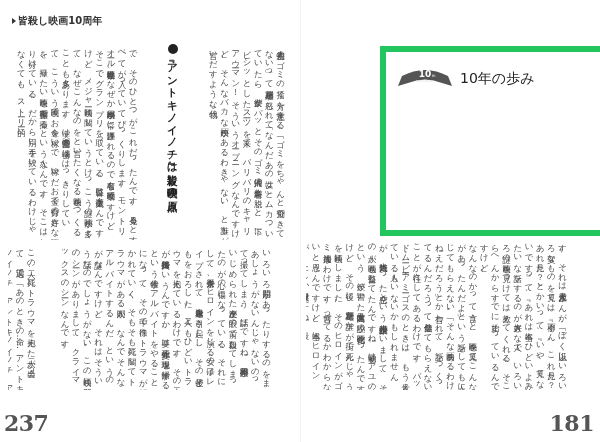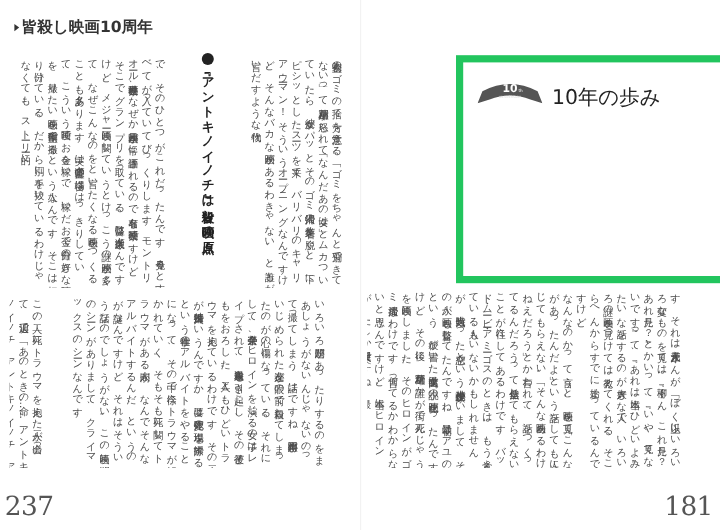--- a/index.html
+++ b/index.html
@@ -3,21 +3,21 @@
 <meta charset="utf-8">
 <style>
   html, body { margin: 0; padding: 0; }
   body {
     width: 600px; height: 442px; position: relative; overflow: hidden;
     background: #ffffff; color: #3a3a3a;
     font-family: "DejaVu Sans", sans-serif;
   }
   .running-head {
     position: absolute; left: 12px; top: 14px;
-    font-size: 13px; font-weight: bold; color: #333;
+    font-size: 10px; font-weight: bold; color: #333;
     display: flex; align-items: center; gap: 2px;
   }
   .running-head .tri { width: 0; height: 0; border-left: 4px solid #333; border-top: 3px solid transparent; border-bottom: 3px solid transparent; }
 
   .vblock {
     position: absolute;
     writing-mode: vertical-rl;
     font-size: 8.4px; line-height: 11.2px;
     letter-spacing: 0.3px;
     color: #4a4a4a;
@@ -38,21 +38,21 @@
   
   #slide-box {
     position: absolute; left: 340px; top: 46px; width: 232px; height: 178px;
     border: 6px solid #22c55e; background: #fff; margin-left: 40px;
   }
   #right-bottom { left: 306px; top: 238px; width: 284px; height: 152px; }
 
   .badge {
     position: absolute; left: 12px; top: 12px; width: 54px; height: 26px;
   }
-  .slide-title { position: absolute; left: 74px; top: 18px; font-size: 17px; color: #222; }
+  .slide-title { position: absolute; left: 74px; top: 18px; font-size: 14px; color: #222; }
   .slide-list { position: absolute; left: 12px; top: 52px; width: 150px; font-size: 6.6px; color: #333; line-height: 11px; }
   .slide-list .l1 { padding-left: 0; }
   .slide-list .l2 { padding-left: 8px; font-size: 5.6px; }
   .slide-list .l1::before, .slide-list .l2::before { content: "・"; }
   .poster {
     position: absolute; left: 163px; top: 19px; width: 61px; height: 90px;
     background: linear-gradient(180deg, #555 0%, #2e2e2e 30%, #444 55%, #6a6a6a 75%, #3a3a3a 100%);
     overflow: hidden;
   }
   .poster .pt1, .poster .pt2 {
@@ -60,21 +60,21 @@
     text-shadow: 0 0 1px #000;
   }
   .poster .pt1 { top: 22px; }
   .poster .pt2 { top: 34px; }
   .poster .bar { position: absolute; left: 3px; top: 48px; width: 40px; height: 5px; background: #ddd; }
   .poster .bear { position: absolute; left: 18px; top: 62px; width: 22px; height: 20px; border-radius: 50%; background: #8a8a8a; border: 1px solid #222; }
   .poster .face1 { position: absolute; left: 6px; top: 4px; width: 14px; height: 14px; border-radius: 50%; background: #777; }
   .poster .face2 { position: absolute; left: 38px; top: 3px; width: 16px; height: 16px; border-radius: 50%; background: #666; }
 
   .page-number {
-    position: absolute; top: 410px; font-family: "DejaVu Serif", serif; font-weight: normal;
+    position: absolute; top: 410px; font-family: "DejaVu Serif", serif; font-weight: bold;
     font-size: 22px; color: #555; letter-spacing: -0.5px;
   }
   #page-left { left: 4px; }
   #page-right { right: 6px; }
   .gutter { position: absolute; left: 300px; top: 0; width: 1px; height: 442px; background: #f2f2f2; }
 </style>
 </head>
 <body>
 
 <div class="running-head">

